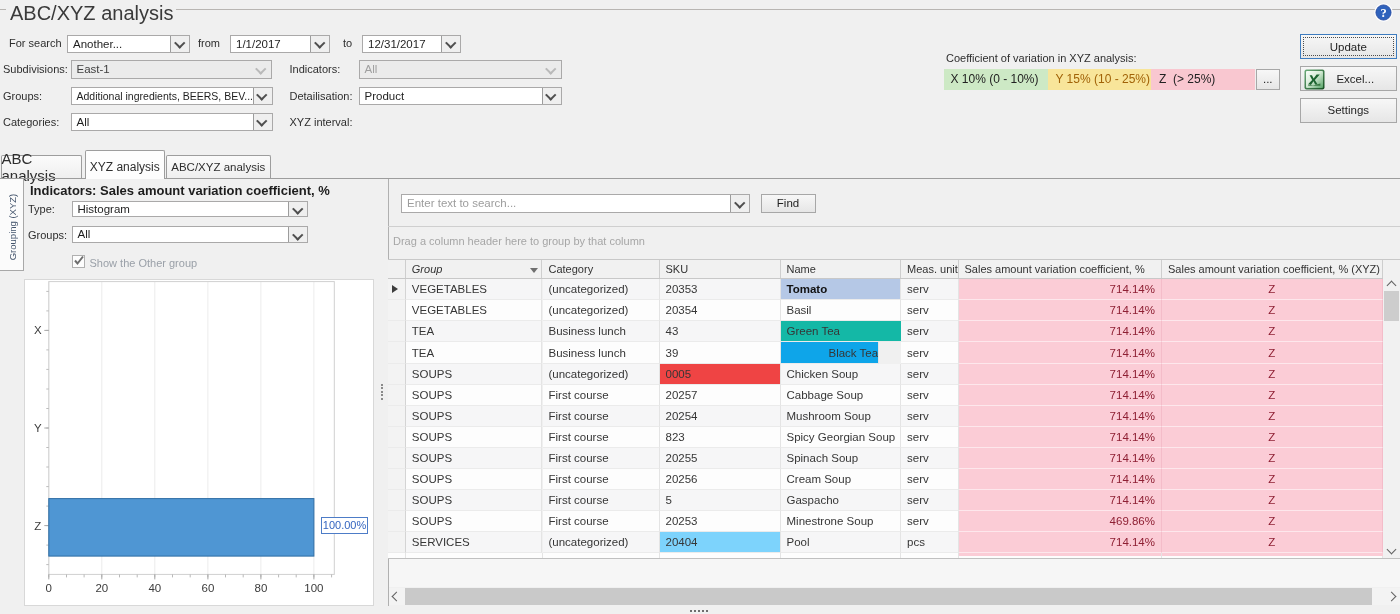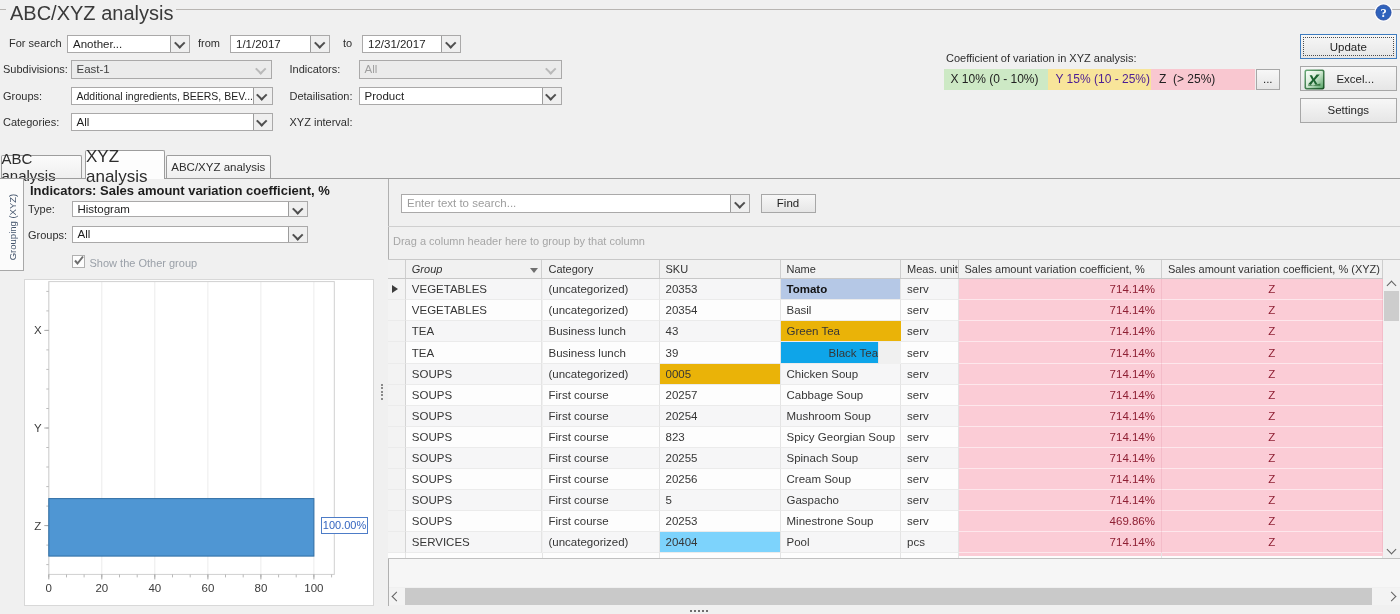--- a/index.html
+++ b/index.html
@@ -93,21 +93,21 @@
 <div class="lbl" style="left:3px;top:116px;">Categories:</div>
 <div class="combo" style="left:70.5px;top:112.8px;width:202px;height:18.5px;">
       <span class="txt" style="color:#1f1f1f;font-size:11.5px;">All</span>
       <span class="abtn">
         <span class="chev"></span>
       </span>
     </div>
 <div class="lbl" style="left:289.5px;top:116px;">XYZ interval:</div>
 <div class="lbl" style="left:946px;top:52px;">Coefficient of variation in XYZ analysis:</div>
 <div class="abs" style="left:943.5px;top:68.7px;width:104px;height:21.3px;background:#cde9c5;display:flex;align-items:center;padding-left:7px;box-sizing:border-box;font-size:12px;color:#222;">X 10% (0 - 10%)</div>
-<div class="abs" style="left:1047.5px;top:68.7px;width:103.5px;height:21.3px;background:#f8e59a;display:flex;align-items:center;padding-left:8px;box-sizing:border-box;font-size:12px;color:#4c1d95;">Y 15% (10 - 25%)</div>
+<div class="abs" style="left:1047.5px;top:68.7px;width:103.5px;height:21.3px;background:#f8e59a;display:flex;align-items:center;padding-left:8px;box-sizing:border-box;font-size:12px;color:#a16207;">Y 15% (10 - 25%)</div>
 <div class="abs" style="left:1151px;top:68.7px;width:104px;height:21.3px;background:#f9c7d0;display:flex;align-items:center;padding-left:8px;box-sizing:border-box;font-size:12px;color:#222;">Z&nbsp; (&gt; 25%)</div>
 <div class="btn" style="left:1256px;top:68.7px;width:23.5px;height:21.3px;">...</div>
 <div class="btn" style="left:1300px;top:34px;width:96.5px;height:25.3px;border:1px solid #3e7cbf;">
 <span style="position:absolute;left:2px;top:2px;right:2px;bottom:2px;border:1px dotted #4d4d4d;"></span>Update</div>
 <div class="btn" style="left:1300px;top:66px;width:96.5px;height:25.3px;">
 <svg style="position:absolute;left:3px;top:2px;" width="21" height="21" viewBox="0 0 21 21">
 <defs>
           <linearGradient id="xg" x1="0" y1="0" x2="1" y2="1">
 <stop offset="0" stop-color="#fbfefb"></stop>
             <stop offset="0.45" stop-color="#d8ecd8"></stop>
@@ -122,21 +122,21 @@
 <rect x="2" y="2" width="17" height="17" rx="1" fill="url(#xg)"></rect>
 <path d="M4.5 14.8 L8.2 10.9 L5.6 6.3 L8.0 6.3 L9.6 9.4 L12.6 5.6 L15.8 5.6 L10.9 10.9 L13.6 15.5 L11.2 15.5 L9.5 12.3 L6.9 15.9 Z" fill="#1d6430"></path>
 <path d="M4.2 15.2 L9.0 16.4 L16.4 14.6 L16.4 16.8 L4.2 16.8 Z" fill="#2a6b35" opacity="0.85"></path>
 </svg>
 <span style="margin-left:14px;">Excel...</span>
     </div>
 <div class="btn" style="left:1300px;top:97.7px;width:96.5px;height:25.3px;">Settings</div>
 <div class="abs" style="left:0.5px;top:155px;width:81.5px;height:23px;background:linear-gradient(#fbfbfb,#efefef);border:1px solid #9d9d9d;border-bottom:none;box-sizing:border-box;border-radius:2px 2px 0 0;display:flex;align-items:center;justify-content:center;font-size:15px;">ABC analysis</div>
 <div class="abs" style="left:165.5px;top:155px;width:105.5px;height:23px;background:linear-gradient(#fbfbfb,#efefef);border:1px solid #9d9d9d;border-bottom:none;box-sizing:border-box;border-radius:2px 2px 0 0;display:flex;align-items:center;justify-content:center;font-size:11.5px;">ABC/XYZ analysis</div>
 <div class="abs" style="left:0;top:178px;width:1400px;height:1px;background:#9d9d9d;"></div>
-<div class="abs" style="left:85px;top:150px;width:79.5px;height:29px;background:#fdfdfd;border:1px solid #9d9d9d;border-bottom:none;box-sizing:border-box;border-radius:2px 2px 0 0;display:flex;align-items:center;justify-content:center;font-size:17px;padding-top:4px;">XYZ analysis</div>
+<div class="abs" style="left:85px;top:150px;width:79.5px;height:29px;background:#fdfdfd;border:1px solid #9d9d9d;border-bottom:none;box-sizing:border-box;border-radius:2px 2px 0 0;display:flex;align-items:center;justify-content:center;font-size:12px;padding-top:4px;">XYZ analysis</div>
 <div class="abs" style="left:0;top:179px;width:24px;height:92px;background:#fbfbfb;border-right:1px solid #a8a8a8;border-bottom:1px solid #a8a8a8;box-sizing:border-box;"></div>
 <div class="abs" style="left:12px;top:227px;width:0;height:0;">
       <span style="position:absolute;transform:translate(-50%,-50%) rotate(-90deg);white-space:nowrap;font-size:9.5px;color:#42536b;">Grouping (XYZ)</span>
     </div>
 <div class="abs" style="left:30px;top:182.5px;font-size:13px;font-weight:bold;color:#1d1d1d;">Indicators: Sales amount variation coefficient, %</div>
 <div class="lbl" style="left:28px;top:203px;">Type:</div>
 <div class="combo" style="left:71.5px;top:200.5px;width:236.5px;height:16.5px;">
       <span class="txt" style="color:#1f1f1f;font-size:11.5px;">Histogram</span>
       <span class="abtn">
         <span class="chev"></span>
@@ -265,40 +265,40 @@
         <div class="cell" style="left:393.0px;width:120.5px;height:21.07px;background:#fdfdfd;">Basil</div>
         <div class="cell" style="left:513.5px;width:57.5px;height:21.07px;background:#fdfdfd;">serv</div>
         <div class="pinkcell" style="left:571.0px;width:203.5px;height:21.07px;justify-content:flex-end;padding-right:6px;">714.14%</div>
         <div class="pinkcell" style="left:774.5px;width:220.5px;height:21.07px;justify-content:center;">Z</div>
       </div>
       <div class="abs" style="left:0;top:42.1px;width:995.0px;height:21.07px;">
         <div class="cell" style="left:0;width:18.3px;height:21.07px;background:#f3f3f3;border-right:1px solid #d4d4d4;padding-left:0;"></div>
         <div class="cell" style="left:18.30000000000001px;width:136.7px;height:21.07px;background:#f6f6f7;">TEA</div>
         <div class="cell" style="left:155.0px;width:117.0px;height:21.07px;background:#f6f6f7;">Business lunch</div>
         <div class="cell" style="left:272.0px;width:121.0px;height:21.07px;background:#f6f6f7;">43</div>
-        <div class="cell" style="left:393.0px;width:128px;height:21.07px;background:#eab308;">Green Tea</div>
+        <div class="cell" style="left:393.0px;width:128px;height:21.07px;background:#14b8a6;">Green Tea</div>
         <div class="cell" style="left:513.5px;width:57.5px;height:21.07px;background:#f6f6f7;">serv</div>
         <div class="pinkcell" style="left:571.0px;width:203.5px;height:21.07px;justify-content:flex-end;padding-right:6px;">714.14%</div>
         <div class="pinkcell" style="left:774.5px;width:220.5px;height:21.07px;justify-content:center;">Z</div>
       </div>
       <div class="abs" style="left:0;top:63.2px;width:995.0px;height:21.07px;">
         <div class="cell" style="left:0;width:18.3px;height:21.07px;background:#f3f3f3;border-right:1px solid #d4d4d4;padding-left:0;"></div>
         <div class="cell" style="left:18.30000000000001px;width:136.7px;height:21.07px;background:#fdfdfd;">TEA</div>
         <div class="cell" style="left:155.0px;width:117.0px;height:21.07px;background:#fdfdfd;">Business lunch</div>
         <div class="cell" style="left:272.0px;width:121.0px;height:21.07px;background:#fdfdfd;">39</div>
         <div class="cell" style="left:393.0px;width:98px;height:21.07px;background:#0ea5e9;padding-left:48px;">Black Tea</div>
         <div class="cell" style="left:513.5px;width:57.5px;height:21.07px;background:#fdfdfd;">serv</div>
         <div class="pinkcell" style="left:571.0px;width:203.5px;height:21.07px;justify-content:flex-end;padding-right:6px;">714.14%</div>
         <div class="pinkcell" style="left:774.5px;width:220.5px;height:21.07px;justify-content:center;">Z</div>
       </div>
       <div class="abs" style="left:0;top:84.3px;width:995.0px;height:21.07px;">
         <div class="cell" style="left:0;width:18.3px;height:21.07px;background:#f3f3f3;border-right:1px solid #d4d4d4;padding-left:0;"></div>
         <div class="cell" style="left:18.30000000000001px;width:136.7px;height:21.07px;background:#f6f6f7;">SOUPS</div>
         <div class="cell" style="left:155.0px;width:117.0px;height:21.07px;background:#f6f6f7;">(uncategorized)</div>
-        <div class="cell" style="left:272.0px;width:121.0px;height:21.07px;background:#eab308;">0005</div>
+        <div class="cell" style="left:272.0px;width:121.0px;height:21.07px;background:#ef4444;">0005</div>
         <div class="cell" style="left:393.0px;width:120.5px;height:21.07px;background:#f6f6f7;">Chicken Soup</div>
         <div class="cell" style="left:513.5px;width:57.5px;height:21.07px;background:#f6f6f7;">serv</div>
         <div class="pinkcell" style="left:571.0px;width:203.5px;height:21.07px;justify-content:flex-end;padding-right:6px;">714.14%</div>
         <div class="pinkcell" style="left:774.5px;width:220.5px;height:21.07px;justify-content:center;">Z</div>
       </div>
       <div class="abs" style="left:0;top:105.3px;width:995.0px;height:21.07px;">
         <div class="cell" style="left:0;width:18.3px;height:21.07px;background:#f3f3f3;border-right:1px solid #d4d4d4;padding-left:0;"></div>
         <div class="cell" style="left:18.30000000000001px;width:136.7px;height:21.07px;background:#fdfdfd;">SOUPS</div>
         <div class="cell" style="left:155.0px;width:117.0px;height:21.07px;background:#fdfdfd;">First course</div>
         <div class="cell" style="left:272.0px;width:121.0px;height:21.07px;background:#fdfdfd;">20257</div>

